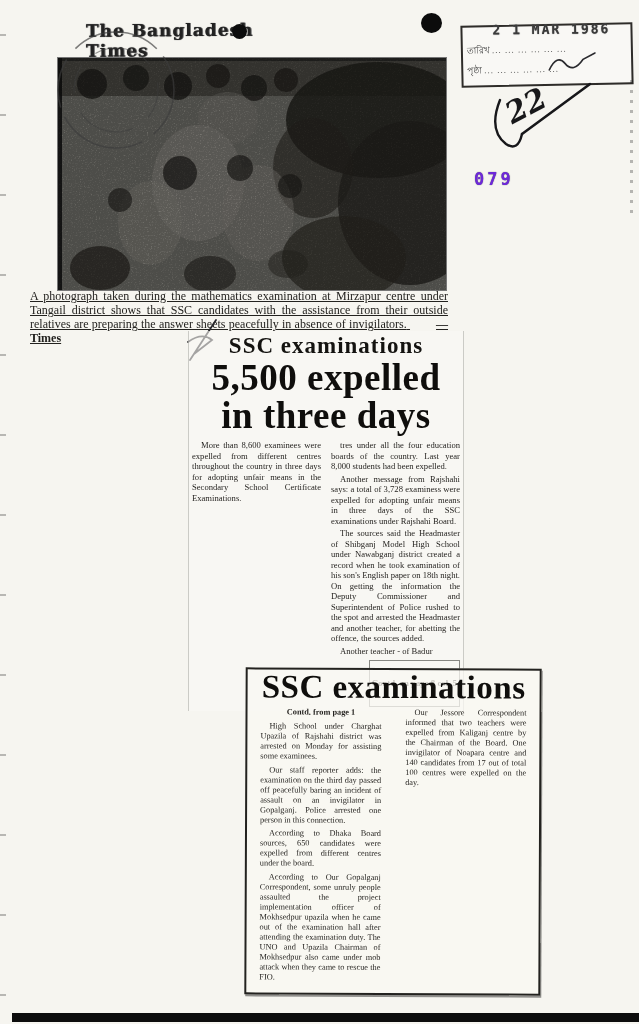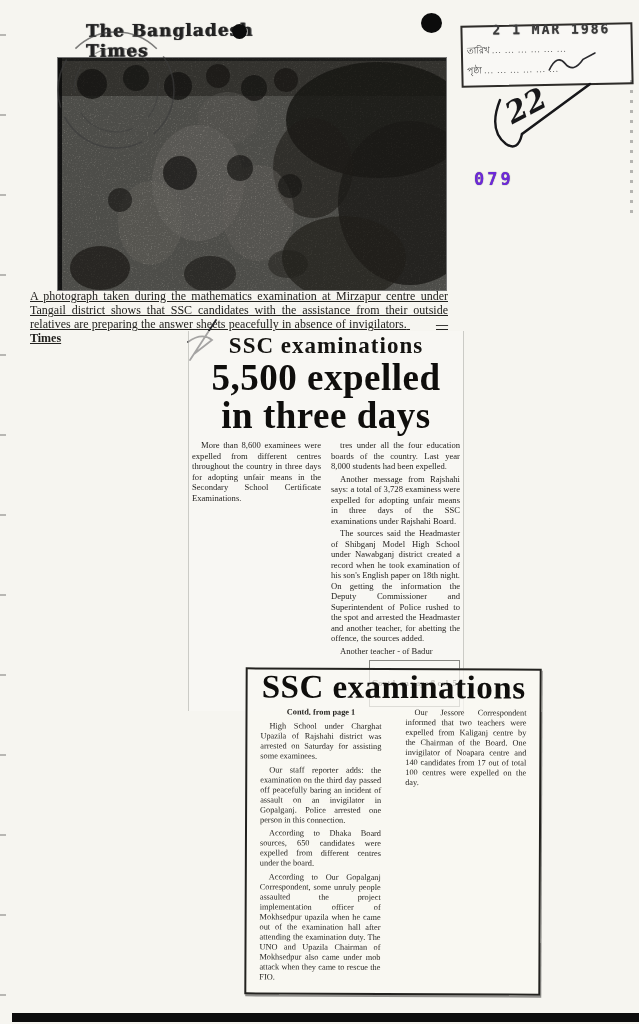--- a/index.html
+++ b/index.html
@@ -208,21 +208,21 @@
     </div>
   </div>
 </div>
 
 <div class="abs article2">
   <div class="headline2">SSC examinations</div>
   <div class="cols2">
     <div class="col2">
       <p class="contd-from">Contd. from page 1</p>
       <div>
-          <p>High School under Charghat Upazila of Rajshahi district was arrested on Saturday for assisting some examinees.</p>
+          <p>High School under Charghat Upazila of Rajshahi district was arrested on Monday for assisting some examinees.</p>
           <p>Our staff reporter adds: the examination on the third day passed off peacefully baring an incident of assault on an invigilator in Gopalganj. Police arrested one person in this connection.</p>
           <p>According to Dhaka Board sources, 650 candidates were expelled from different centres under the board.</p>
           <p>According to Our Gopalganj Correspondent, some unruly people assaulted the project implementation officer of Mokhsedpur upazila when he came out of the examination hall after attending the examination duty. The UNO and Upazila Chairman of Mokhsedpur also came under mob attack when they came to rescue the FIO.</p>
         </div>
     </div>
     <div class="col2">
         <p>Our Jessore Correspondent informed that two teachers were expelled from Kaliganj centre by the Chairman of the Board. One invigilator of Noapara centre and 140 candidates from 17 out of total 100 centres were expelled on the day.</p>
       </div>
   </div>
 </div>

